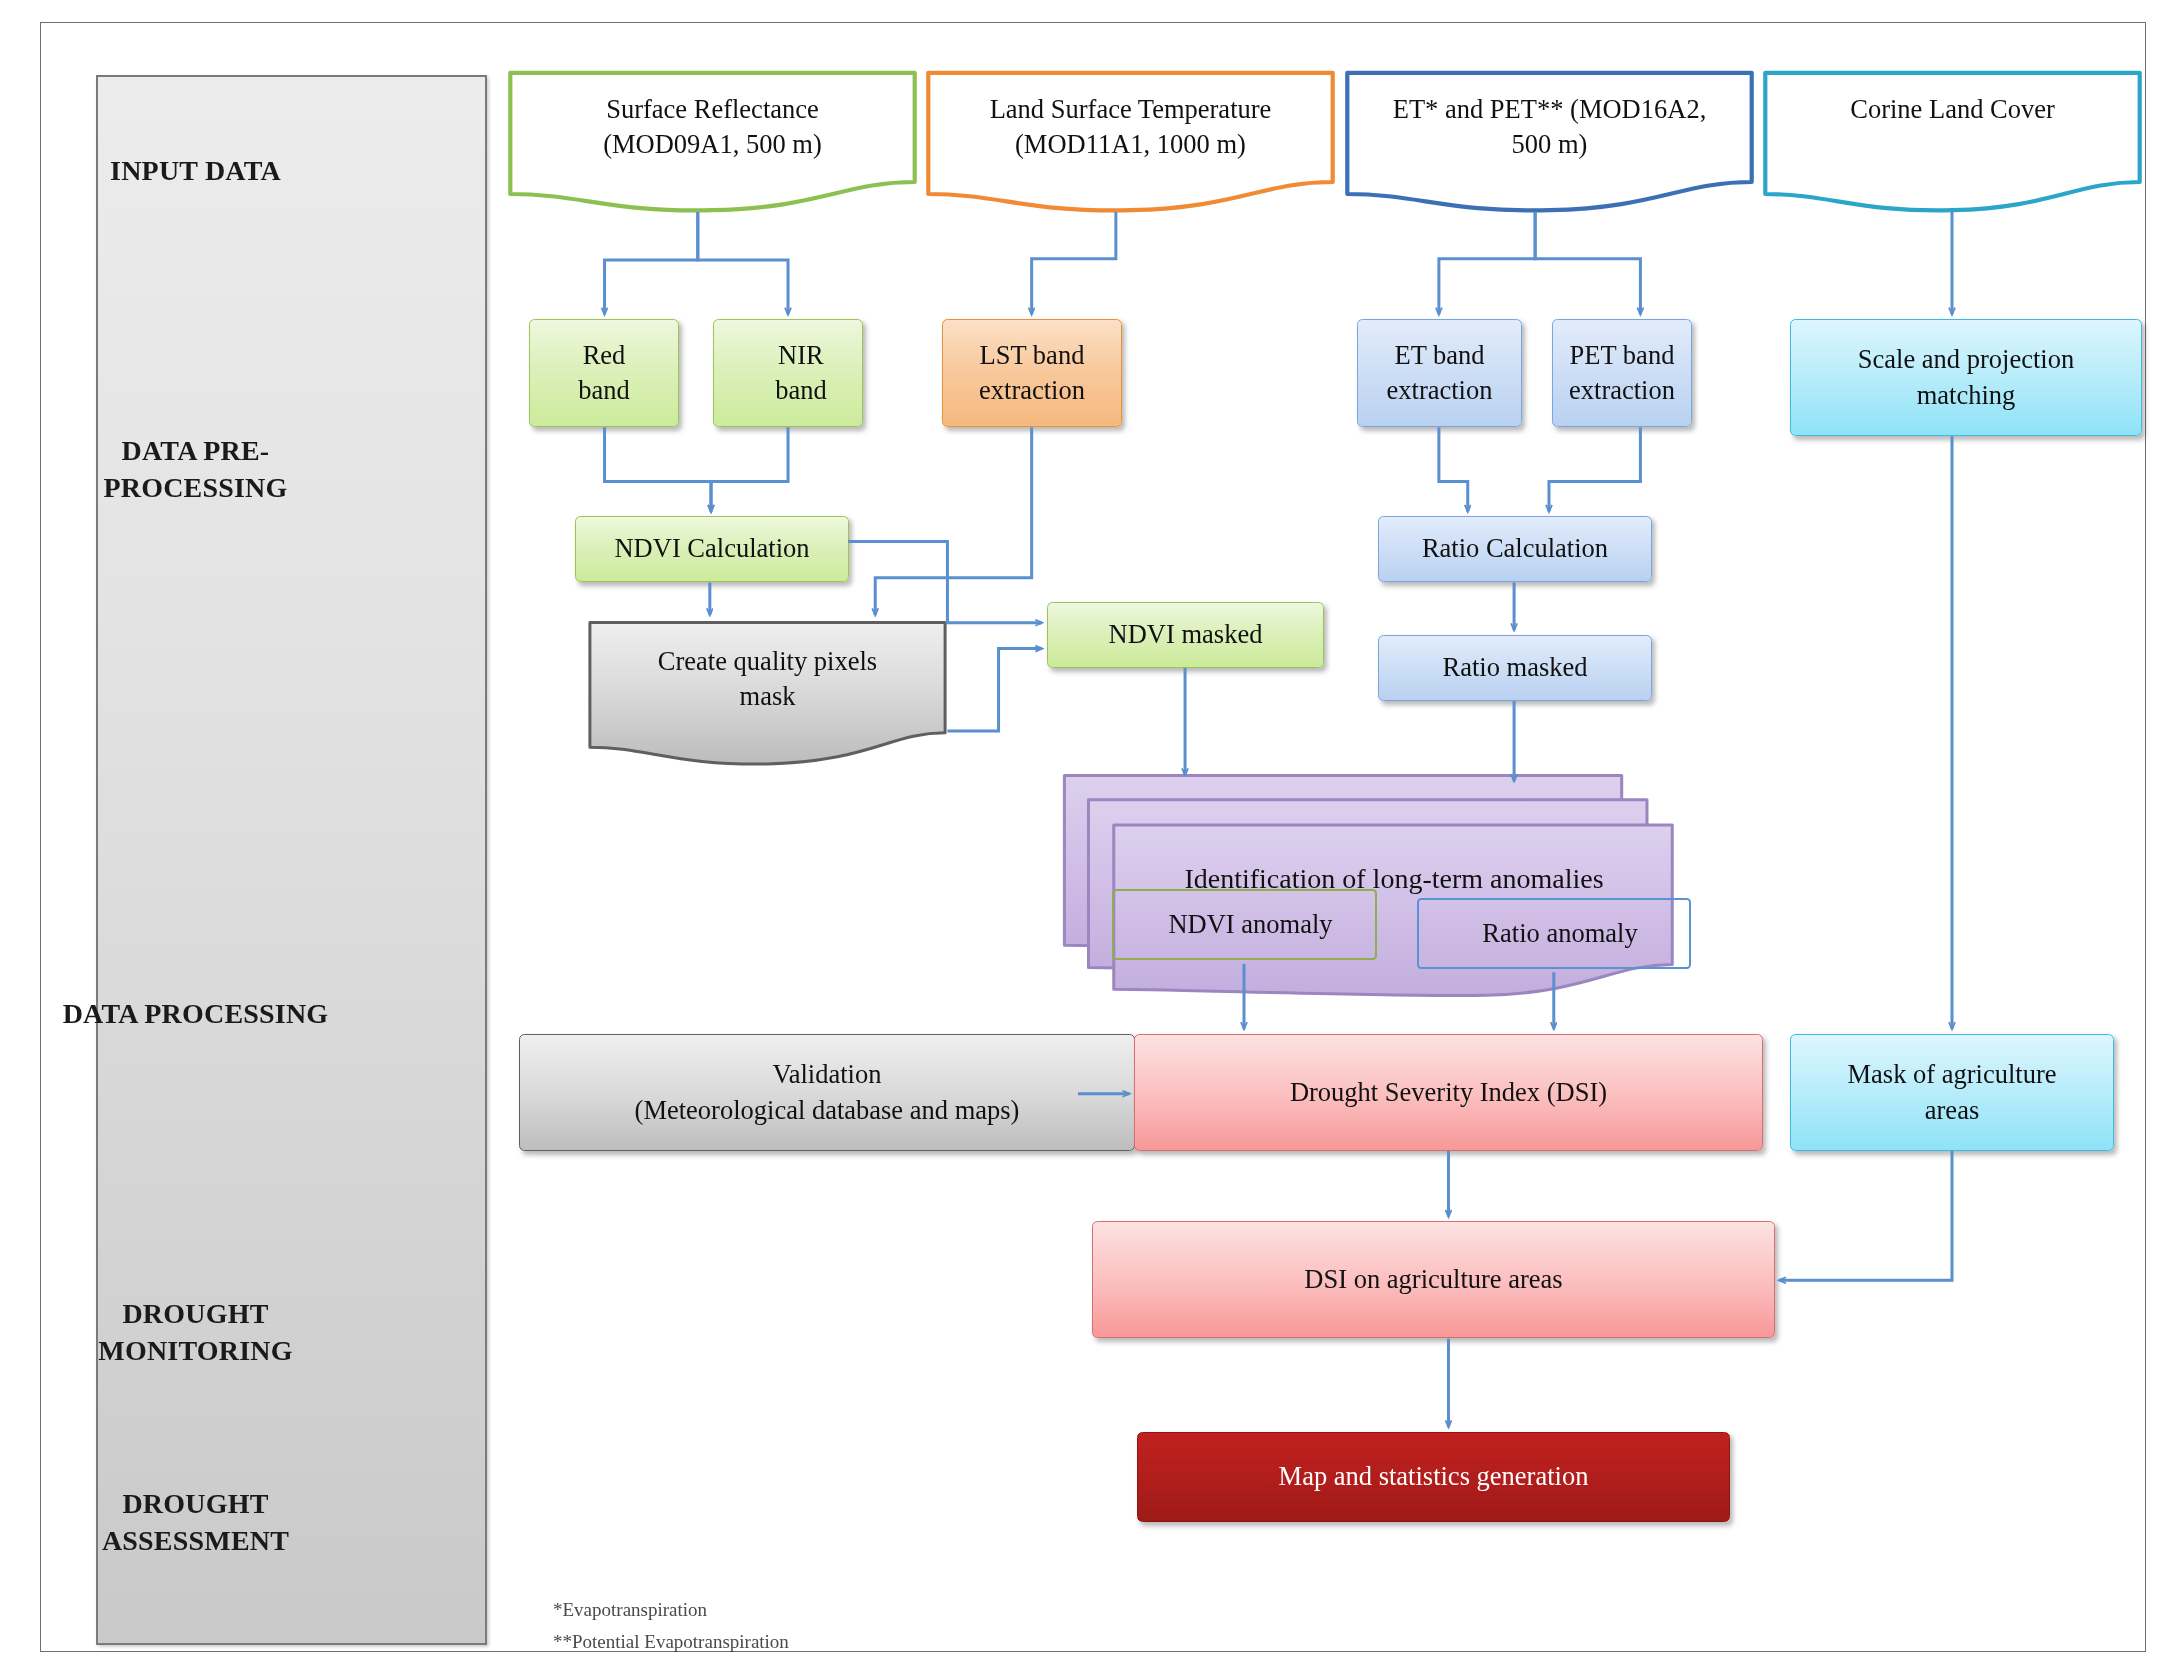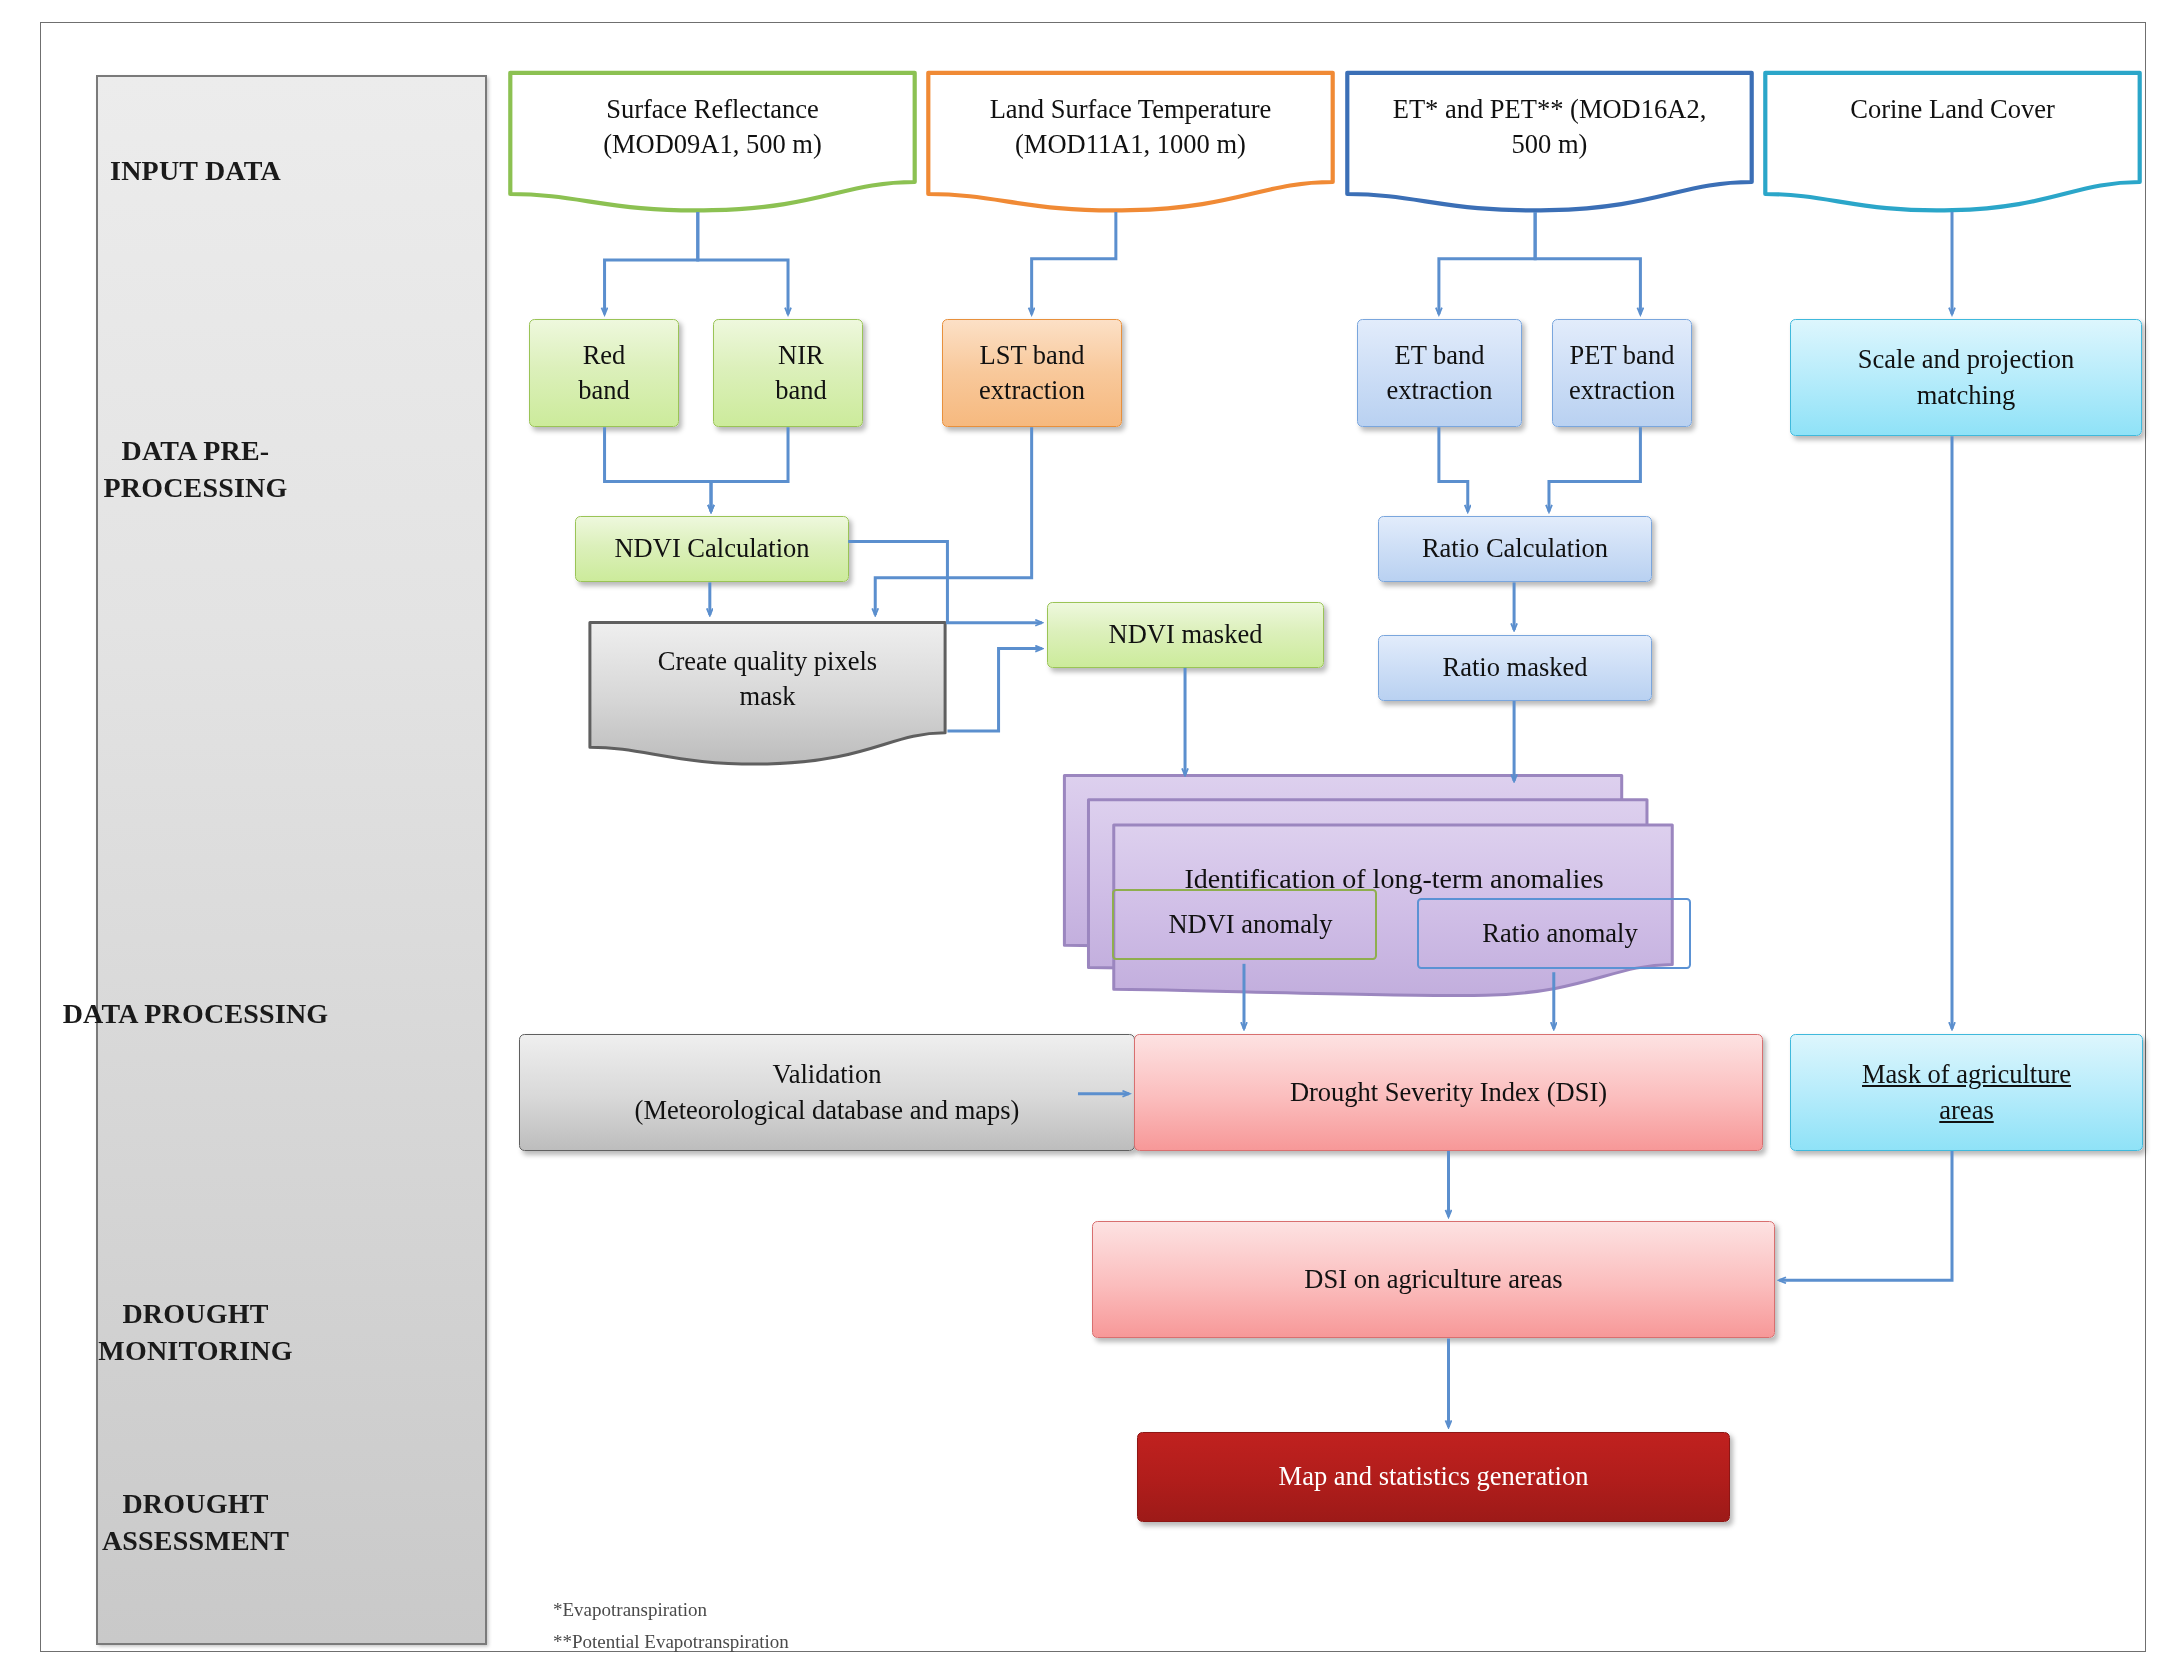--- a/index.html
+++ b/index.html
@@ -227,21 +227,21 @@
     <span>Ratio anomaly</span>
   </div>
 
   <div class="node rect grey" style="left:519px;top:1034px;width:616px;height:117px;">
     <span class="txt" style="white-space:pre-line;">Validation
 (Meteorological database and maps)</span>
   </div>
   <div class="node rect pink" style="left:1134px;top:1034px;width:629px;height:117px;">
     <span class="txt">Drought Severity Index (DSI)</span>
   </div>
-  <div class="node rect cyan" style="left:1790px;top:1034px;width:353px;height:117px;text-decoration:underline;">
+  <div class="node rect cyan" style="left:1790px;top:1034px;width:324px;height:117px;">
     <span class="txt" style="white-space:pre-line;">Mask of agriculture
 areas</span>
   </div>
 
   <div class="node rect pink" style="left:1092px;top:1221px;width:683px;height:117px;">
     <span class="txt">DSI on agriculture areas</span>
   </div>
 
   <div class="node rect darkred" style="left:1137px;top:1432px;width:593px;height:90px;">
     <span class="txt">Map and statistics generation</span>

